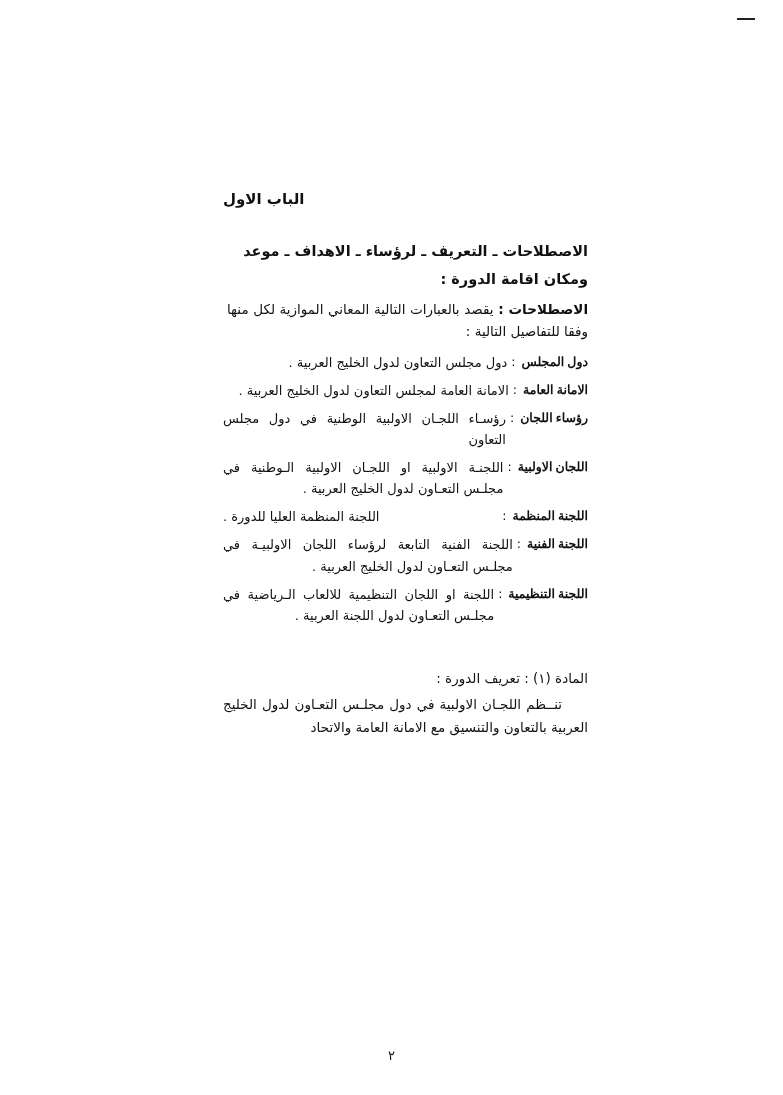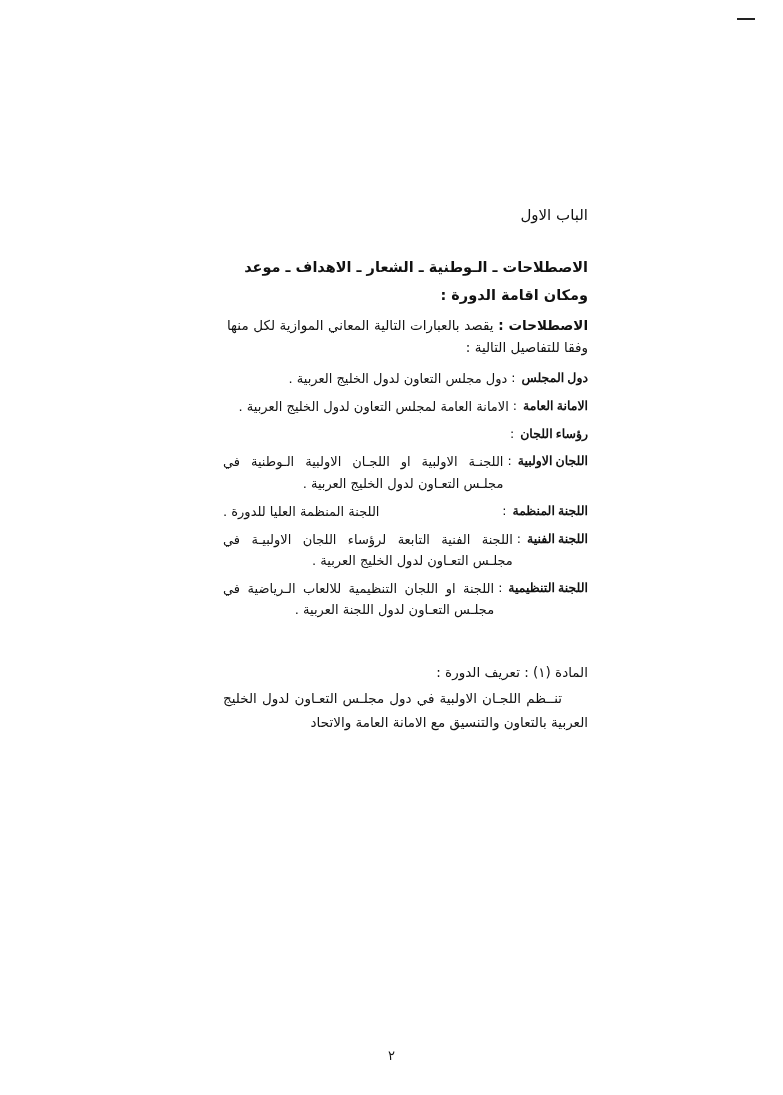--- a/index.html
+++ b/index.html
@@ -26,24 +26,24 @@
   }
   .content {
     position: absolute;
     top: 190px;
     right: 195px;
     width: 365px;
     direction: rtl;
     text-align: right;
   }
   .doc-title {
-    font-weight: normal;
+    font-weight: bold;
     font-size: 15px;
-    text-align: right;
-    margin: 16px 0 32px 0;
+    text-align: left;
+    margin: 0 0 32px 0;
     letter-spacing: 0;
   }
   .heading-line {
     font-weight: bold;
     font-size: 14.5px;
     line-height: 1.55;
     margin: 0 0 6px 0;
     text-align: right;
   }
   .heading-line.second {
@@ -123,40 +123,41 @@
 <body>
 
 <div class="page">
 
   <div class="top-mark"></div>
 
   <div class="content">
 
     <h1 class="doc-title">الباب الاول</h1>
 
-    <p class="heading-line">الاصطلاحات ـ الـوطنية ـ الشعار ـ الاهداف ـ موعد</p>
+    <p class="heading-line">الاصطلاحات ـ التعريف ـ لرؤساء ـ الاهداف ـ موعد</p>
     <p class="heading-line second">ومكان اقامة الدورة :</p>
 
     <p class="intro-par"><span class="lead">الاصطلاحات :</span><span> يقصد بالعبارات التالية المعاني الموازية لكل منها وفقا للتفاصيل التالية :</span></p>
 
     <div class="term-row">
       <span class="term-label">دول المجلس</span>
       <span class="term-colon">:</span>
       <span class="term-def">دول مجلس التعاون لدول الخليج العربية .</span>
     </div>
 
     <div class="term-row">
       <span class="term-label">الامانة العامة</span>
       <span class="term-colon">:</span>
       <span class="term-def">الامانة العامة لمجلس التعاون لدول الخليج العربية .</span>
     </div>
 
     <div class="term-row">
       <span class="term-label">رؤساء اللجان</span>
       <span class="term-colon">:</span>
+      <span class="term-def">رؤسـاء اللجـان الاولبية الوطنية في دول مجلس التعاون</span>
     </div>
 
     <div class="term-row">
       <span class="term-label">اللجان الاولبية</span>
       <span class="term-colon">:</span>
       <span class="term-def">اللجنـة الاولبية او اللجـان الاولبية الـوطنية في مجلـس التعـاون لدول الخليج العربية .</span>
     </div>
 
     <div class="term-row compact">
       <span class="term-label">اللجنة المنظمة</span>

